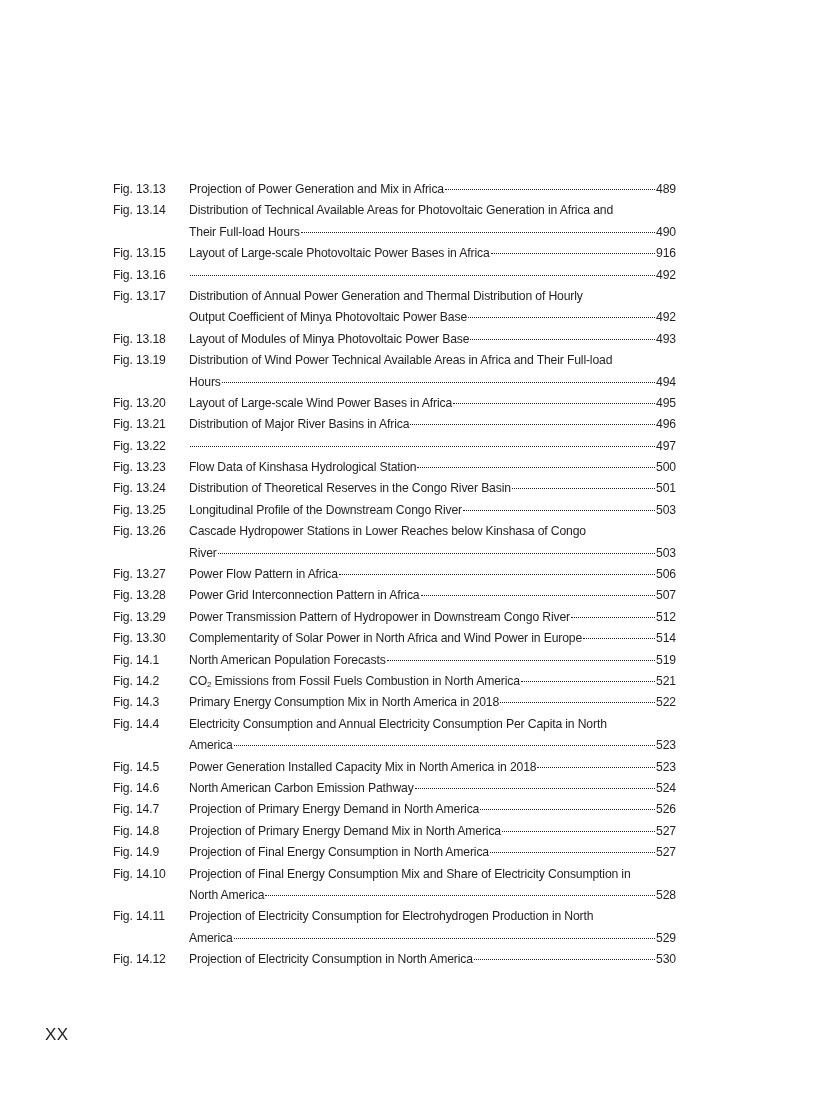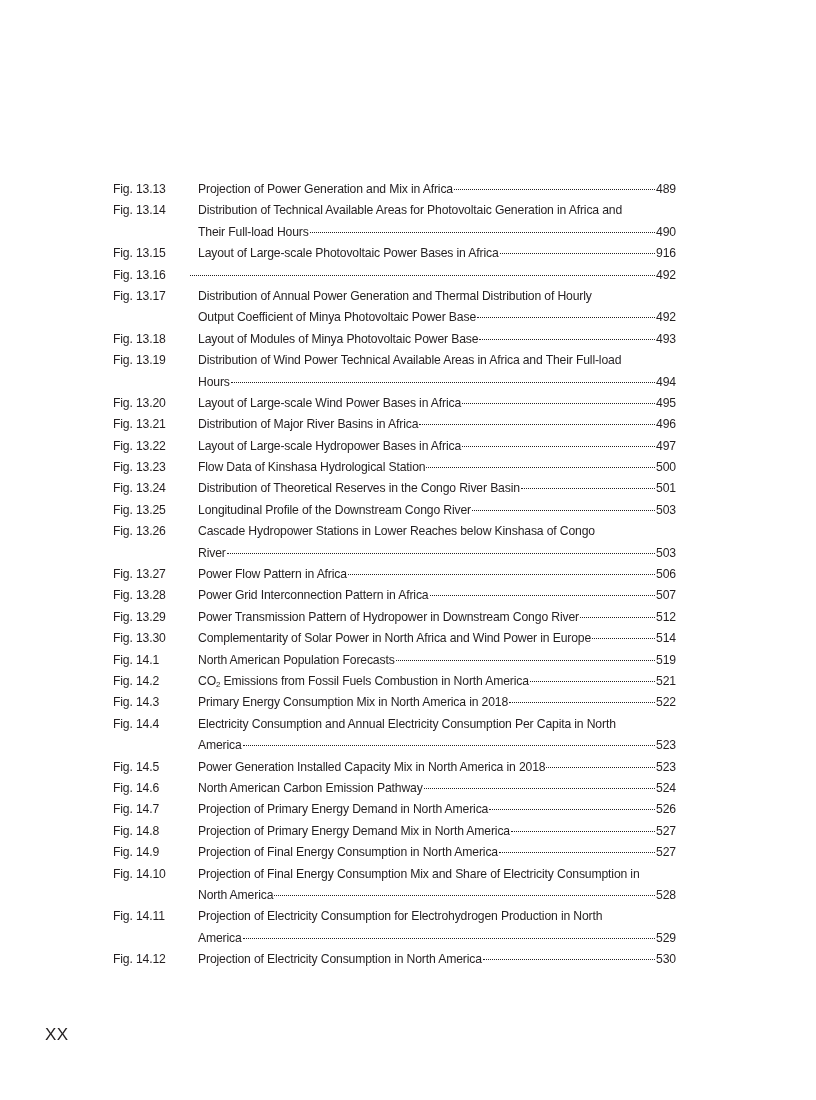--- a/index.html
+++ b/index.html
@@ -10,21 +10,21 @@
     .toc {
       position: absolute; left: 113px; top: 179px; width: 563px;
       font-size: 12.2px; letter-spacing: -0.15px;
     }
     .line {
       height: 21.4px; line-height: 21.4px; display: flex; align-items: baseline;
       white-space: nowrap;
     }
     .fig-num { width: 76px; flex: 0 0 76px; }
     .title-wrap { flex: 1 1 auto; display: flex; align-items: baseline; min-width: 0; }
-    .title { flex: 0 0 auto; margin-left: 9px; }
+    .title { flex: 0 0 auto; }
     .leader {
       flex: 1 1 auto; overflow: hidden; margin: 0 1px;
       border-bottom: 1.3px dotted #231f20; height: 0; position: relative; top: -3px;
       min-width: 6px;
     }
     .page { flex: 0 0 auto; }
     .folio {
       position: absolute; left: 45px; top: 1025px; font-size: 17px; letter-spacing: 0.5px;
       color: #231f20;
     }
@@ -138,21 +138,20 @@
           <span class="title">Distribution of Major River Basins in Africa</span>
           <span class="leader"></span>
           <span class="page">496</span>
         </span>
       </div>
     </div>
     <div>
       <div class="line">
         <span class="fig-num">Fig. 13.22</span>
         <span class="title-wrap">
-          <span class="title">Layout of Large-scale Hydropower Bases in Africa</span>
           <span class="leader"></span>
           <span class="page">497</span>
         </span>
       </div>
     </div>
     <div>
       <div class="line">
         <span class="fig-num">Fig. 13.23</span>
         <span class="title-wrap">
           <span class="title">Flow Data of Kinshasa Hydrological Station</span>

